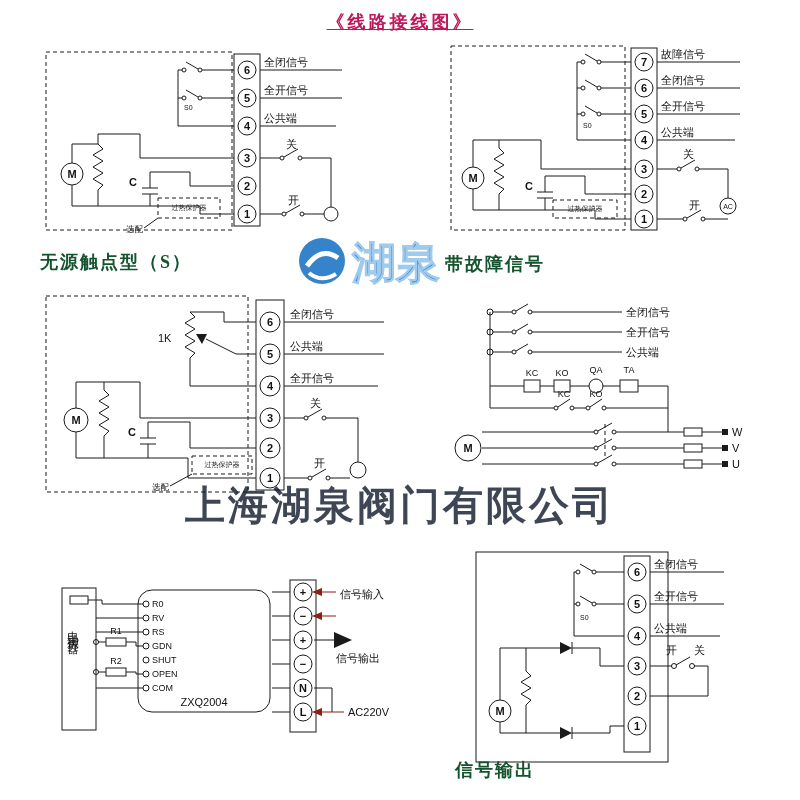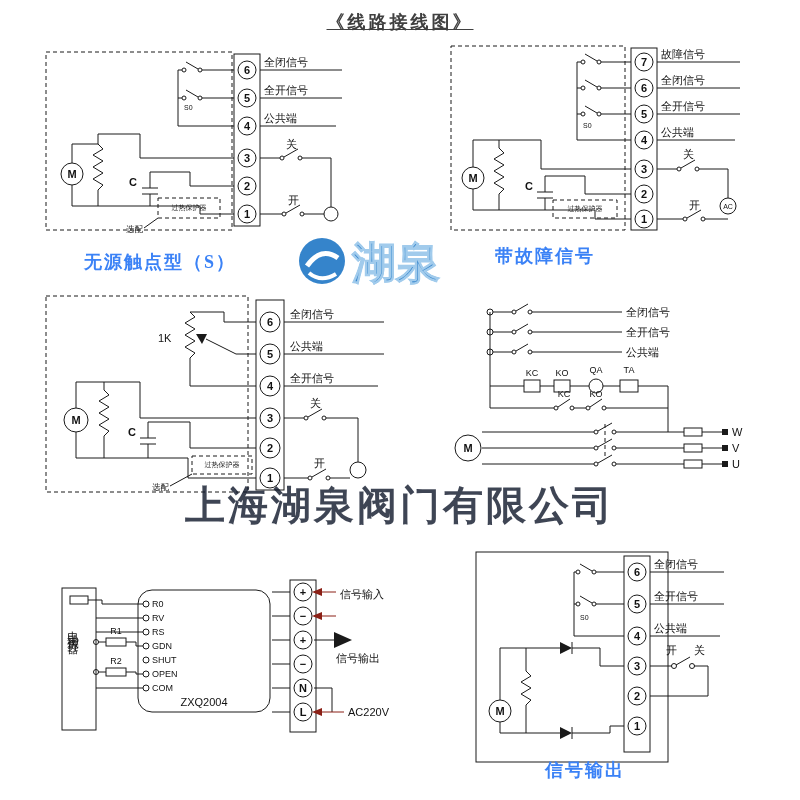--- a/index.html
+++ b/index.html
@@ -1,24 +1,24 @@
 <!DOCTYPE html>
 <html><head>
 <meta charset="utf-8">
 <style>
   *{margin:0;padding:0;box-sizing:border-box}
   body{background:#9a9a9a}
   .page{position:relative;width:800px;height:800px;background:#fff;margin:0 auto;
         font-family:"Liberation Sans",sans-serif;overflow:hidden}
   .title{position:absolute;left:0;top:10px;width:800px;text-align:center;
-         font:bold 18px "Liberation Serif",serif;color:#404040;
+         font:bold 18px "Liberation Serif",serif;color:#be185d;
          text-decoration:underline;letter-spacing:3px}
   .panel{position:absolute}
-  .cap{position:absolute;text-align:center;font:bold 18px "Liberation Serif",serif;
-       color:#3b82f6;letter-spacing:2px}
+  .cap{position:absolute;font:bold 18px "Liberation Serif",serif;
+       color:#14532d;letter-spacing:2px}
   .panel svg line,.panel svg path,.panel svg rect,.panel svg circle,.panel svg polyline{
        stroke:#1a1a1a;stroke-width:1;fill:none}
   .panel svg circle.term{fill:#fff}
   .panel svg rect.strip{fill:#fff}
   .panel svg .dash{stroke-dasharray:4 3}
   .panel svg polygon.fill{fill:#1a1a1a;stroke:none}
   .panel svg polygon.redfill{fill:#8b2016;stroke:none}
   .panel svg line.red,.panel svg polyline.red{stroke:#8b2016}
   .panel svg text{stroke:none;fill:#111}
   .lbl{font-size:11px}
@@ -235,21 +235,21 @@
           <line x1="140" y1="136" x2="140" y2="154"></line>
           <line x1="140" y1="154" x2="186" y2="154"></line>
         <line x1="100" y1="170" x2="150" y2="170"></line>
           <line x1="150" y1="170" x2="150" y2="179"></line>
           <line x1="150" y1="179" x2="186" y2="179"></line>
       </g>
       <rect class="dash" x="108" y="160" width="64" height="18"></rect>
       <text class="tiny mid" x="140" y="171">过热保护器</text>
     </svg>
   </div>
-  <div class="cap" style="left:445px;top:244px;width:200px">带故障信号</div>
+  <div class="cap" style="left:445px;top:252px;width:200px">带故障信号</div>
 
   <div class="logo">
     <svg viewBox="0 0 180 62" width="180" height="62">
       <g>
         <circle cx="28" cy="31" r="23" fill="#2b7ec9" stroke="none"></circle>
         <path d="M13,36 q14,-20 31,-8" stroke="#ffffff" stroke-width="5" fill="none"></path>
         <path d="M15,43 q12,10 27,1" stroke="#ffffff" stroke-width="4" fill="none"></path>
       </g>
       <text x="58" y="48" font-size="44" font-weight="bold" fill="#2b7ec9" stroke="#9cc9ec" stroke-width="1">湖泉</text>
     </svg>

